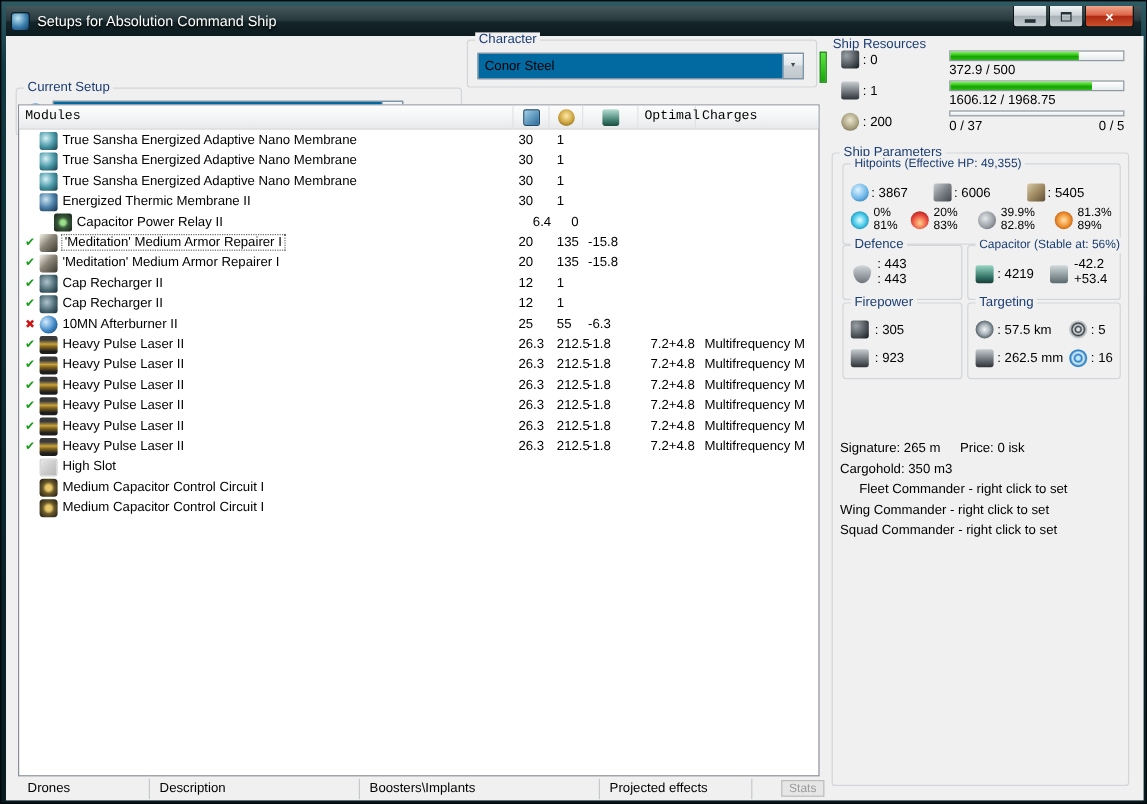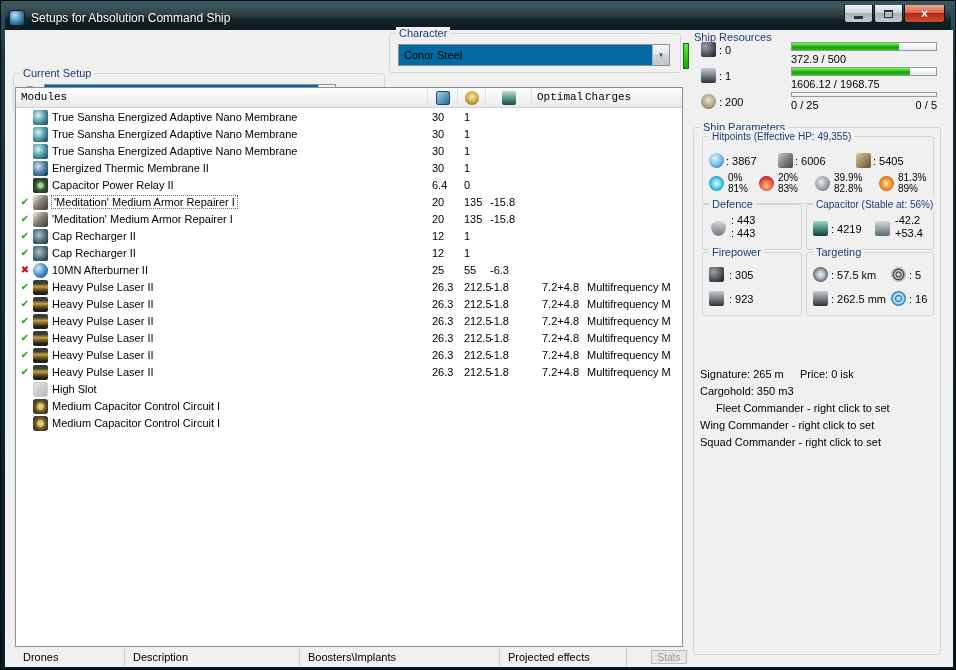--- a/index.html
+++ b/index.html
@@ -184,21 +184,21 @@
       <div class="pfill" style="width: 74.6%;"></div>
     </div>
     <span class="abs" style="left:786px;top:23px;">372.9 / 500</span>
     <div class="pbar" style="left:786px;top:37px;width:146px;">
       <div class="pfill" style="width: 81.6%;"></div>
     </div>
     <span class="abs" style="left:786px;top:48px;">1606.12 / 1968.75</span>
     <div class="pbar" style="left:786px;top:62px;width:146px;height:5px;">
       <div class="pfill" style="width: 0%;"></div>
     </div>
-    <span class="abs" style="left:786px;top:69px;">0 / 25</span>
+    <span class="abs" style="left:786px;top:69px;">0 / 37</span>
     <span class="abs" style="left:896px;top:69px;width:36px;text-align:right;">0 / 5</span>
 
     <div class="mtable">
       <div class="thead">
         <div class="hcell hc-mod"><span>Modules</span></div>
         <div class="hcell hc-cpu">
             <span class="ico h-cpu"></span>
           </div>
         <div class="hcell hc-pg">
             <span class="ico h-pg"></span>
@@ -243,21 +243,21 @@
           <span class="trow" style="top: 72px;">
             <span class="c-st "></span>
             <span class="c-ic mico m-membrane2"></span>
             <span class="c-name">Energized Thermic Membrane II</span>
             <span class="c-cpu">30</span>
             <span class="c-pg">1</span>
             <span class="c-cap"></span>
             <span class="c-opt"></span>
             <span class="c-chg"></span>
           </span>
-          <span class="trow" style="top: 89px;">
+          <span class="trow" style="top: 89px; margin-left: 12px;">
             <span class="c-st "></span>
             <span class="c-ic mico m-relay"></span>
             <span class="c-name">Capacitor Power Relay II</span>
             <span class="c-cpu">6.4</span>
             <span class="c-pg">0</span>
             <span class="c-cap"></span>
             <span class="c-opt"></span>
             <span class="c-chg"></span>
           </span>
           <span class="trow sel" style="top: 106px;">

